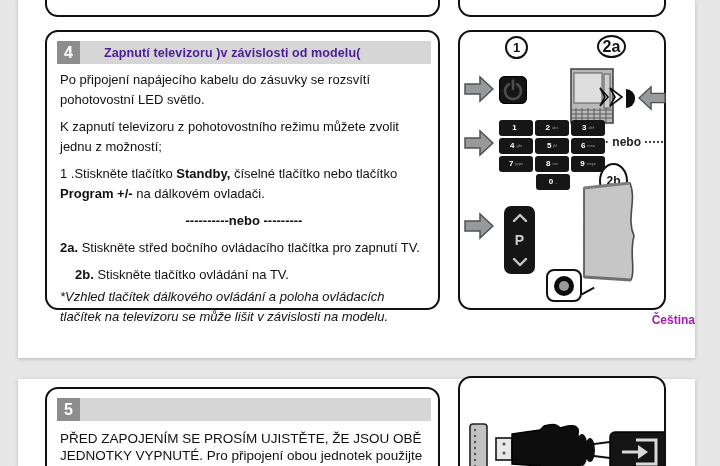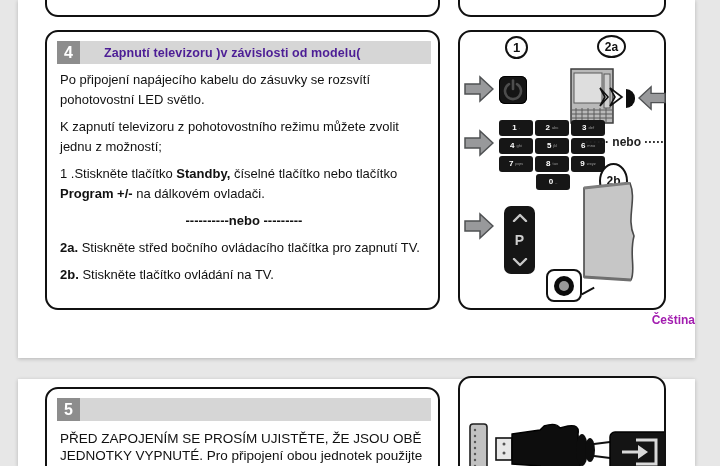--- a/index.html
+++ b/index.html
@@ -54,28 +54,29 @@
       <div class="sec-head">
         <div class="sec-num">4</div>
         <div class="sec-title">Zapnutí televizoru )v závislosti od modelu(</div>
       </div>
       <div class="body-text">
         <p>Po připojení napájecího kabelu do zásuvky se rozsvítí pohotovostní LED světlo.</p>
         <p>K zapnutí televizoru z pohotovostního režimu můžete zvolit jednu z možností;</p>
         <p><span>1 .Stiskněte tlačítko </span><b>Standby,</b><span> číselné tlačítko nebo tlačítko </span><b>Program +/-</b><span> na dálkovém ovladači.</span></p>
         <p class="sep">----------nebo ---------</p>
         <p><b>2a.</b><span> Stiskněte střed bočního ovládacího tlačítka pro zapnutí TV.</span></p>
-        <p style="margin-bottom:2px;"><b>2b.</b><span> Stiskněte tlačítko ovládání na TV.</span></p>
+        <p style="margin-bottom:2px;margin-left:15px;"><b>2b.</b><span> Stiskněte tlačítko ovládání na TV.</span></p>
+        <p class="note"> *Vzhled tlačítek dálkového ovládání a poloha ovládacích tlačítek na televizoru se může lišit v závislosti na modelu.</p>
       </div>
     </div>
 
     <div class="obox" style="left:440px;top:30px;width:208px;height:280px;">
 
       <div class="circ" style="left:45px;top:4px;width:23px;height:23px;font-size:13px;">1</div>
-      <div class="circ" style="left:137px;top:3px;width:29px;height:23px;font-size:12px;">2a</div>
+      <div class="circ" style="left:137px;top:3px;width:29px;height:23px;font-size:16px;">2a</div>
 
       <svg class="blockarrow" style="left:4px;top:43px;" width="30" height="28" viewBox="0 0 30 28">
         <polygon points="1,9 16,9 16,2 29,14 16,26 16,19 1,19" fill="#98999b" stroke="#4f5153" stroke-width="1.5"></polygon>
       </svg>
 
       <div class="darkbtn" style="left:39px;top:44px;width:28px;height:28px;">
         <svg width="28" height="28" viewBox="0 0 28 28">
           <path d="M10 8.2 A8 8 0 1 0 18 8.2" fill="none" stroke="#4d4d4d" stroke-width="2.6" stroke-linecap="round"></path>
           <line x1="14" y1="4.5" x2="14" y2="13" stroke="#4d4d4d" stroke-width="2.6" stroke-linecap="round"></line>
         </svg>

